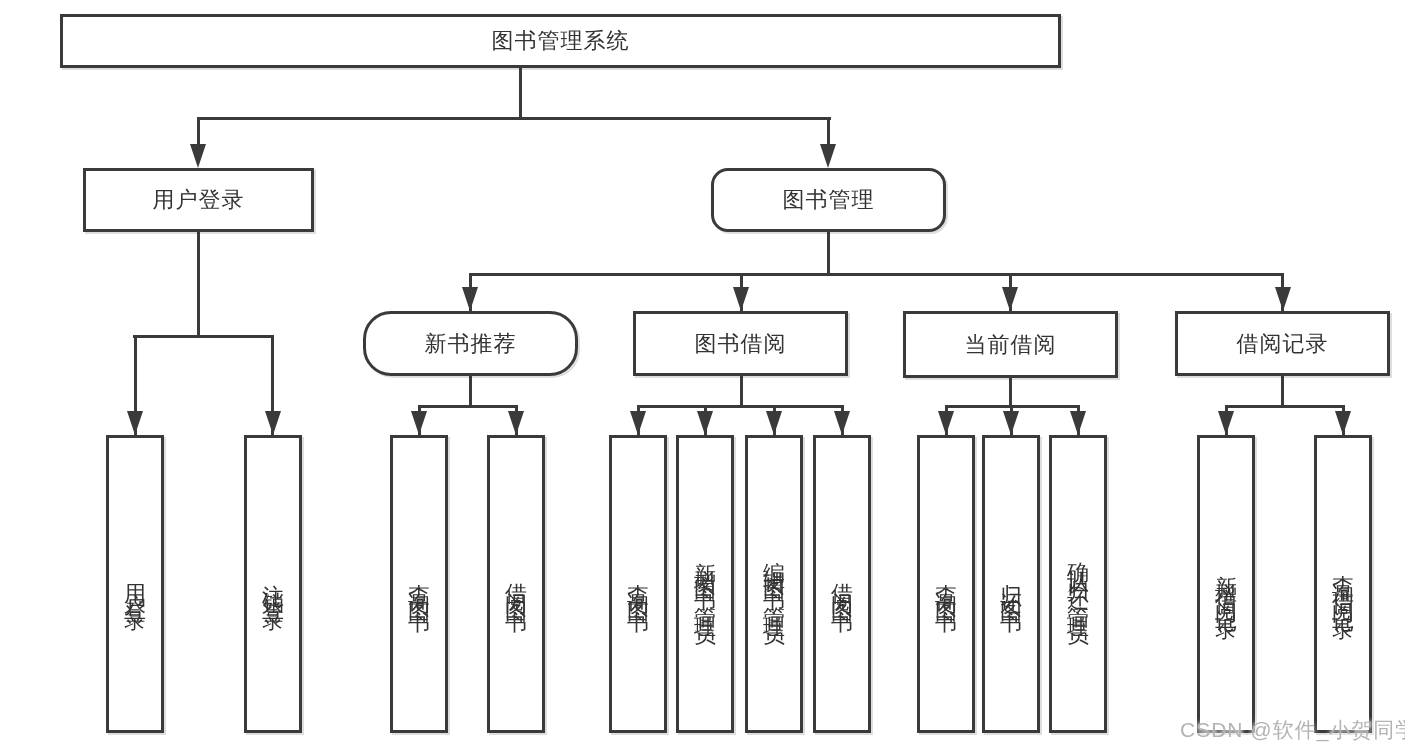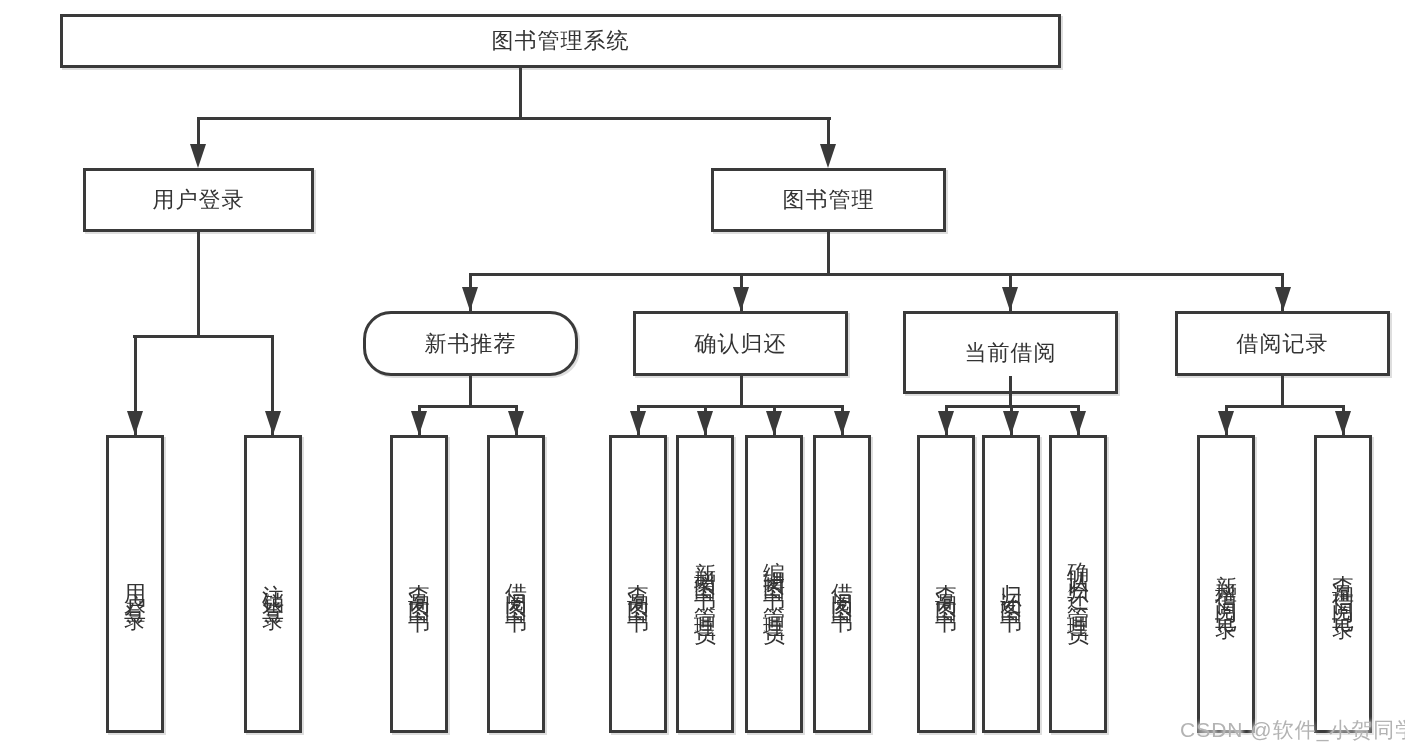--- a/index.html
+++ b/index.html
@@ -57,25 +57,25 @@
   }
 </style>
 </head>
 <body>
 
 <div class="canvas">
 
   <div class="box" style="left:22px;top:14px;width:1001px;height:54px;margin-left:38px;">图书管理系统</div>
 
   <div class="box" style="left:83px;top:168px;width:231px;height:64px;">用户登录</div>
-  <div class="box" style="left:711px;top:168px;width:235px;height:64px;">图书管理</div>
+  <div class="box" style="left:711px;top:168px;width:235px;height:64px;border-radius:17px;">图书管理</div>
 
   <div class="box" style="left:363px;top:311px;width:215px;height:65px;border-radius:28px;">新书推荐</div>
-  <div class="box" style="left:633px;top:311px;width:215px;height:65px;">确认归还</div>
-  <div class="box" style="left:903px;top:311px;width:215px;height:83px;">当前借阅</div>
+  <div class="box" style="left:633px;top:311px;width:215px;height:65px;">图书借阅</div>
+  <div class="box" style="left:903px;top:311px;width:215px;height:67px;">当前借阅</div>
   <div class="box" style="left:1175px;top:311px;width:215px;height:65px;">借阅记录</div>
 
   <div class="box leaf" style="left:106px;top:435px;width:58px;height:298px;">用户登录</div>
   <div class="box leaf" style="left:244px;top:435px;width:58px;height:298px;">注销登录</div>
 
   <div class="box leaf" style="left:390px;top:435px;width:58px;height:298px;">查询图书</div>
   <div class="box leaf" style="left:487px;top:435px;width:58px;height:298px;">借阅图书</div>
 
   <div class="box leaf" style="left:609px;top:435px;width:58px;height:298px;">查询图书</div>
   <div class="box leaf" style="left:676px;top:435px;width:58px;height:298px;">新增图书（管理员）</div>

